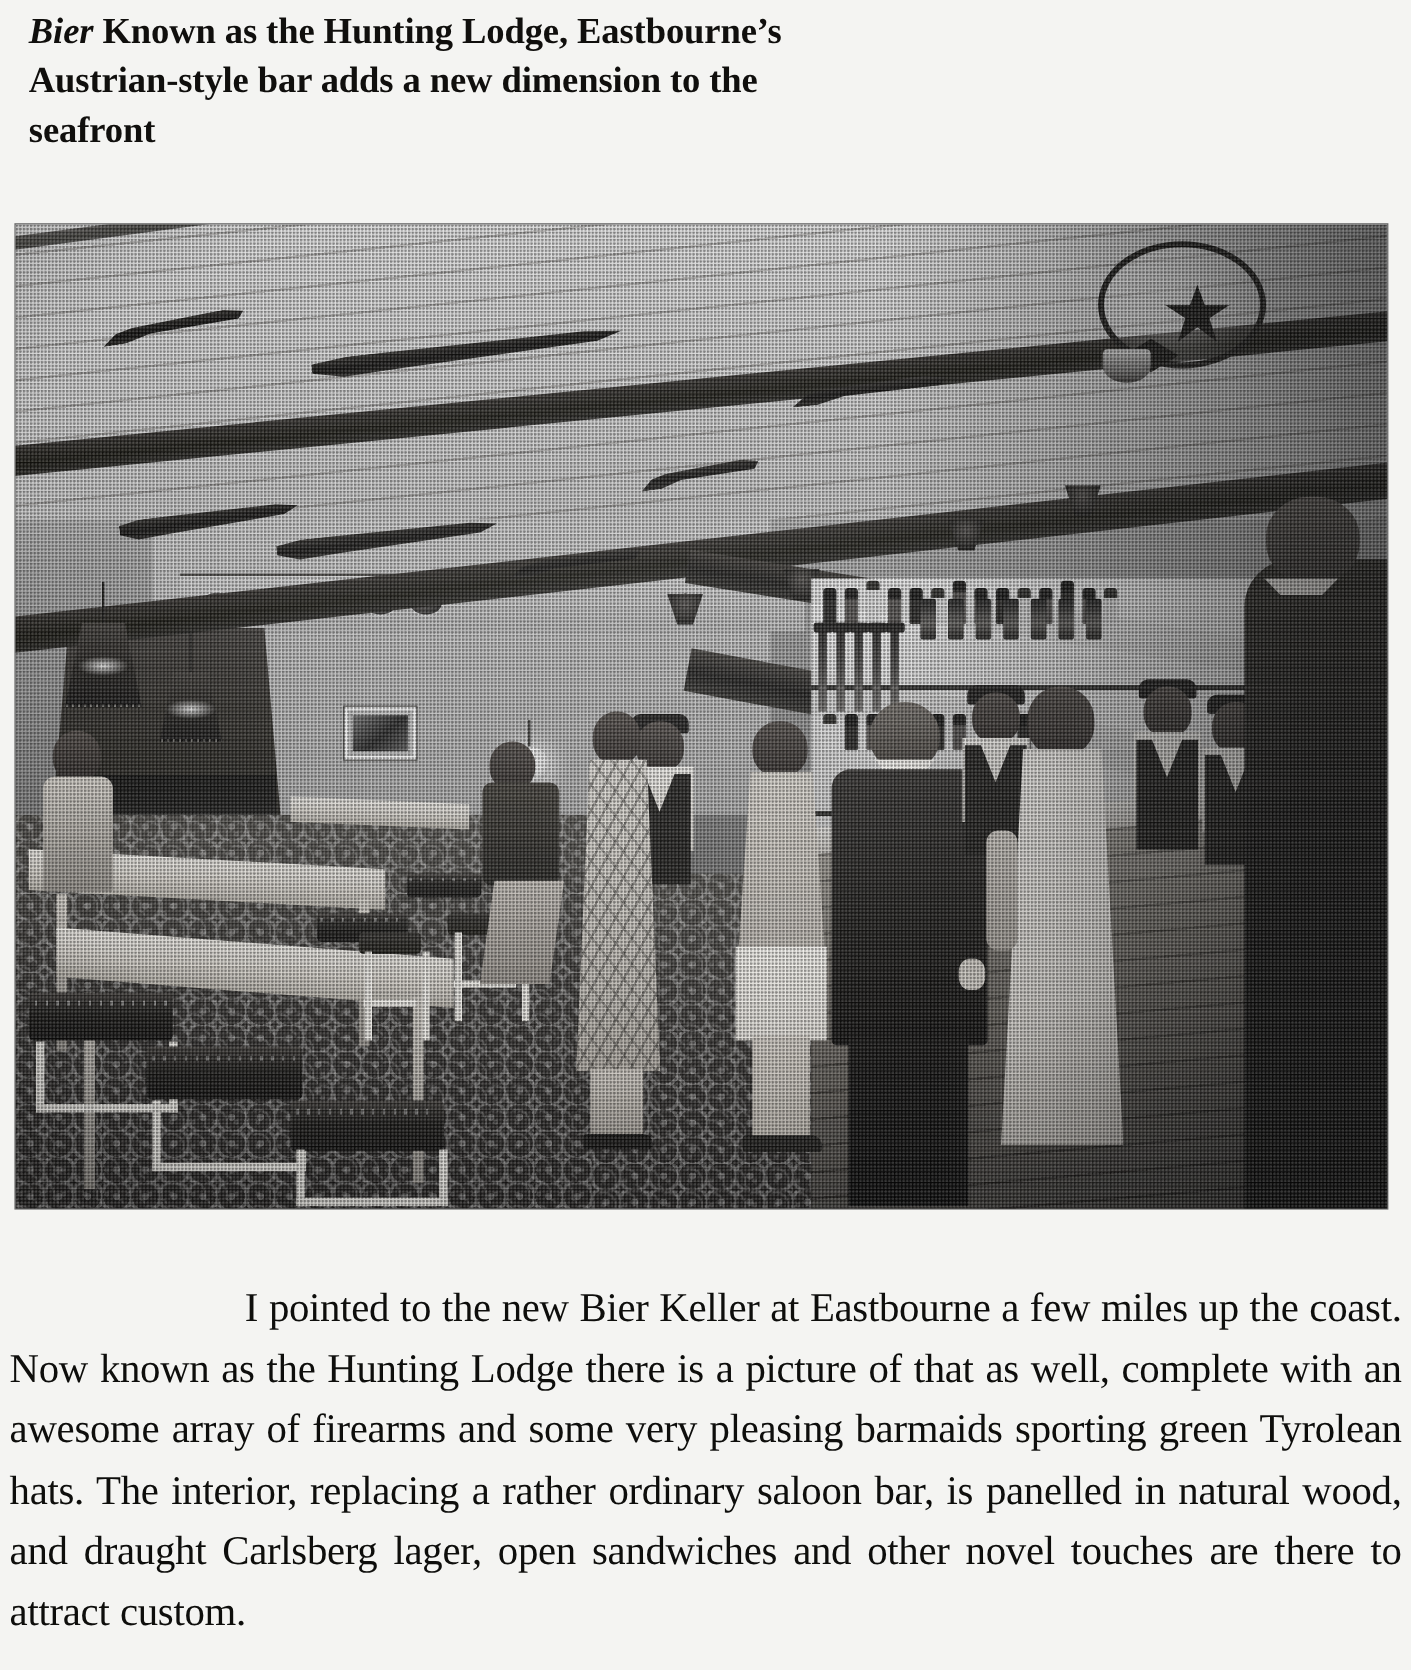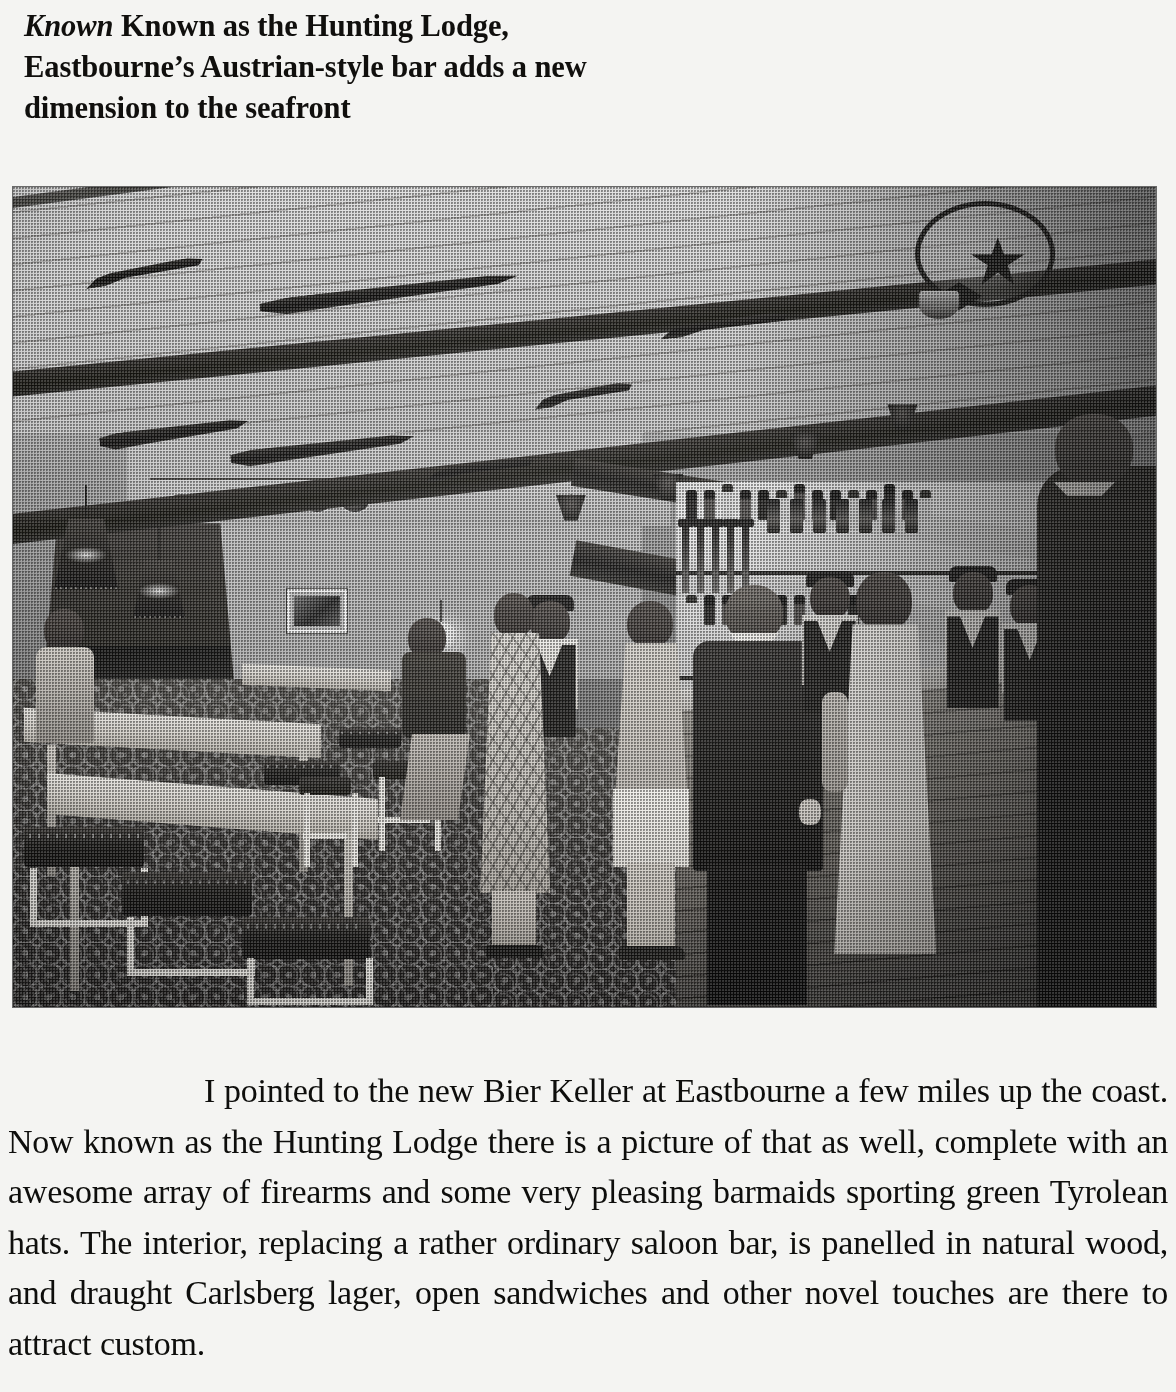--- a/index.html
+++ b/index.html
@@ -534,21 +534,21 @@
     text-indent: 196px;
     text-align: justify;
     color: #0e0e0c;
     letter-spacing: -0.25px;
     word-spacing: 0.5px;
   }
 </style>
 </head>
 <body>
 
-<div class="caption"><span class="below-word">Known</span><span> Known as the Hunting Lodge, Eastbourne’s Austrian-style bar adds a new dimension to the seafront</span></div>
+<div class="caption"><span class="below-word">Bier</span><span> Known as the Hunting Lodge, Eastbourne’s Austrian-style bar adds a new dimension to the seafront</span></div>
 
 <div class="photo">
   <div class="photo-inner">
 
     <div class="ph-base"></div>
     <div class="ceiling"></div>
 
     <div class="back-wall"></div>
     <div class="frame"></div>
 

